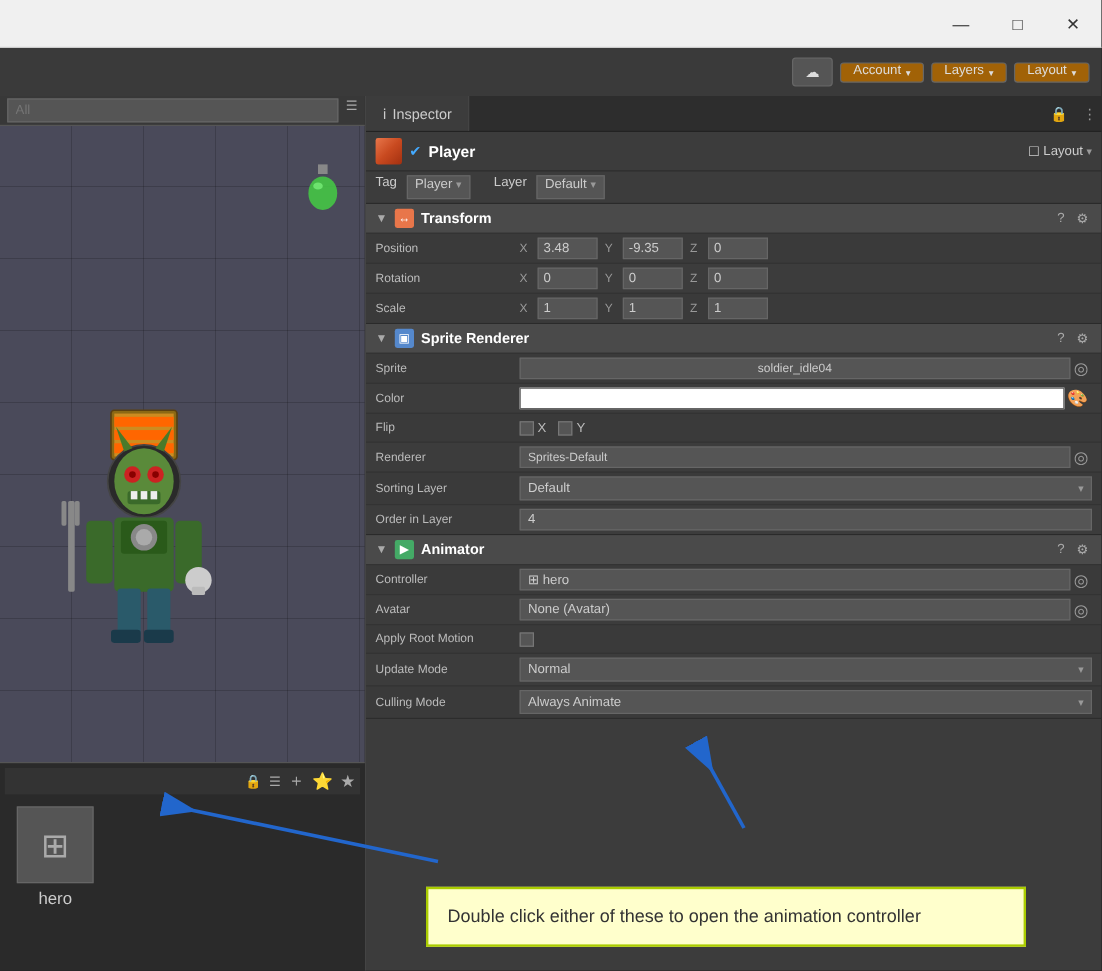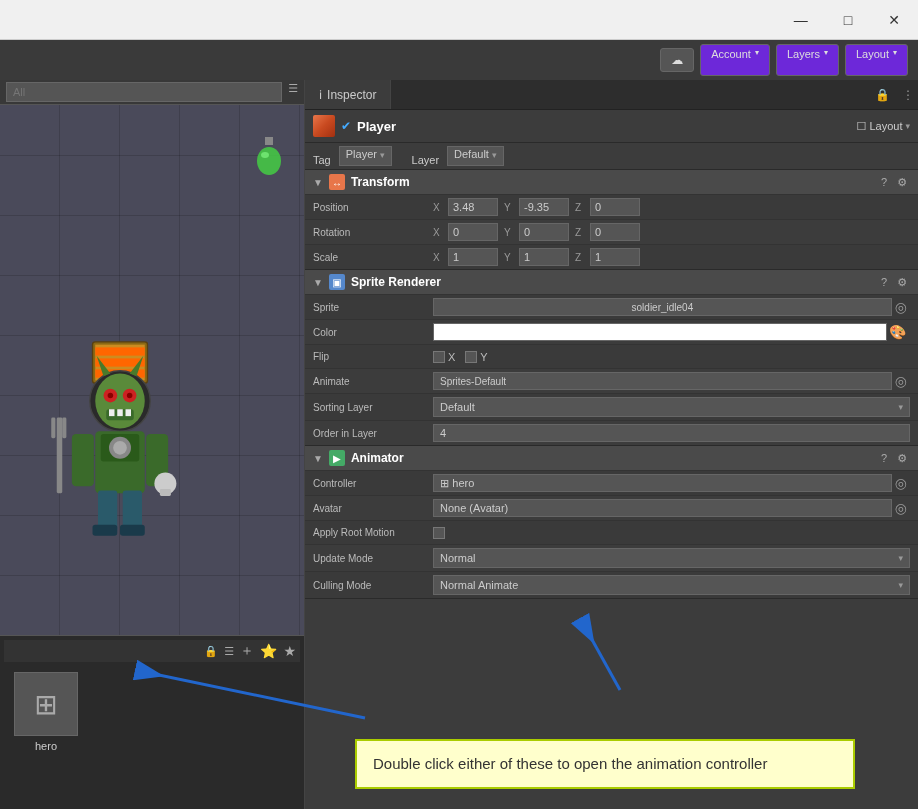--- a/index.html
+++ b/index.html
@@ -35,31 +35,31 @@
     .top-toolbar {
       height: 40px;
       background: #3a3a3a;
       display: flex;
       align-items: center;
       justify-content: flex-end;
       padding: 0 10px;
       gap: 6px;
     }
     .toolbar-btn {
-      background: #6d28d9;
+      background: #a16207;
       border: 1px solid #666;
       color: #ddd;
       padding: 3px 10px;
       font-size: 11px;
       cursor: pointer;
       display: flex;
-      align-items: flex-start;
+      align-items: flex-end;
       gap: 4px;
       border-radius: 3px;
-      height: 32px;
+      height: 17px;
     }
     .toolbar-btn .arrow { font-size: 8px; }
     .cloud-btn {
       background: #555;
       border: 1px solid #666;
       color: #ddd;
       padding: 3px 10px;
       border-radius: 3px;
       cursor: pointer;
       height: 24px;
@@ -153,21 +153,21 @@
       background: #555;
       border: 1px solid #666;
       display: flex;
       align-items: center;
       justify-content: center;
       color: #888;
       font-size: 24px;
     }
     .asset-label {
       color: #ccc;
-      font-size: 11px;
+      font-size: 14px;
     }
 
     
     .left-top-bar {
       display: flex;
       padding: 2px 6px;
       background: #383838;
       border-bottom: 1px solid #555;
       gap: 6px;
     }
@@ -259,21 +259,21 @@
       align-items: center;
       gap: 3px;
       color: #ccc;
       font-size: 11px;
     }
     .static-arrow { color: #999; font-size: 9px; }
 
     
     .tag-layer-row {
       display: flex;
-      align-items: flex-end;
+      align-items: flex-start;
       padding: 3px 8px;
       background: #3c3c3c;
       border-bottom: 1px solid #2a2a2a;
       gap: 8px;
     }
     .tl-label { color: #ccc; font-size: 11px; }
     .tl-dropdown {
       background: #555;
       border: 1px solid #666;
       color: #ccc;
@@ -721,21 +721,21 @@
               <span>X</span>
             </div>
             <div class="flip-item">
               <div class="chk"></div>
               <span>Y</span>
             </div>
           </div>
         </div>
 
         <div class="prop-row">
-          <span class="prop-label">Animate</span>
+          <span class="prop-label">Renderer</span>
           <div class="prop-full">
             <input class="prop-input-full" value="Sprites-Default" readonly="" style="font-size: 10px;">
           </div>
           <span class="circle-btn">◎</span>
         </div>
 
         <div class="prop-row">
           <span class="prop-label">Sorting Layer</span>
           <div class="prop-dropdown">
             <span>Default</span>
@@ -787,21 +787,21 @@
           <span class="prop-label">Update Mode</span>
           <div class="prop-dropdown">
             <span>Normal</span>
             <span class="dropdown-arrow">▾</span>
           </div>
         </div>
 
         <div class="prop-row">
           <span class="prop-label">Culling Mode</span>
           <div class="prop-dropdown">
-            <span>Normal Animate</span>
+            <span>Always Animate</span>
             <span class="dropdown-arrow">▾</span>
           </div>
         </div>
       </div>
 
     </div>
   </div>
 </div>
 
 <div class="annotation-box">

